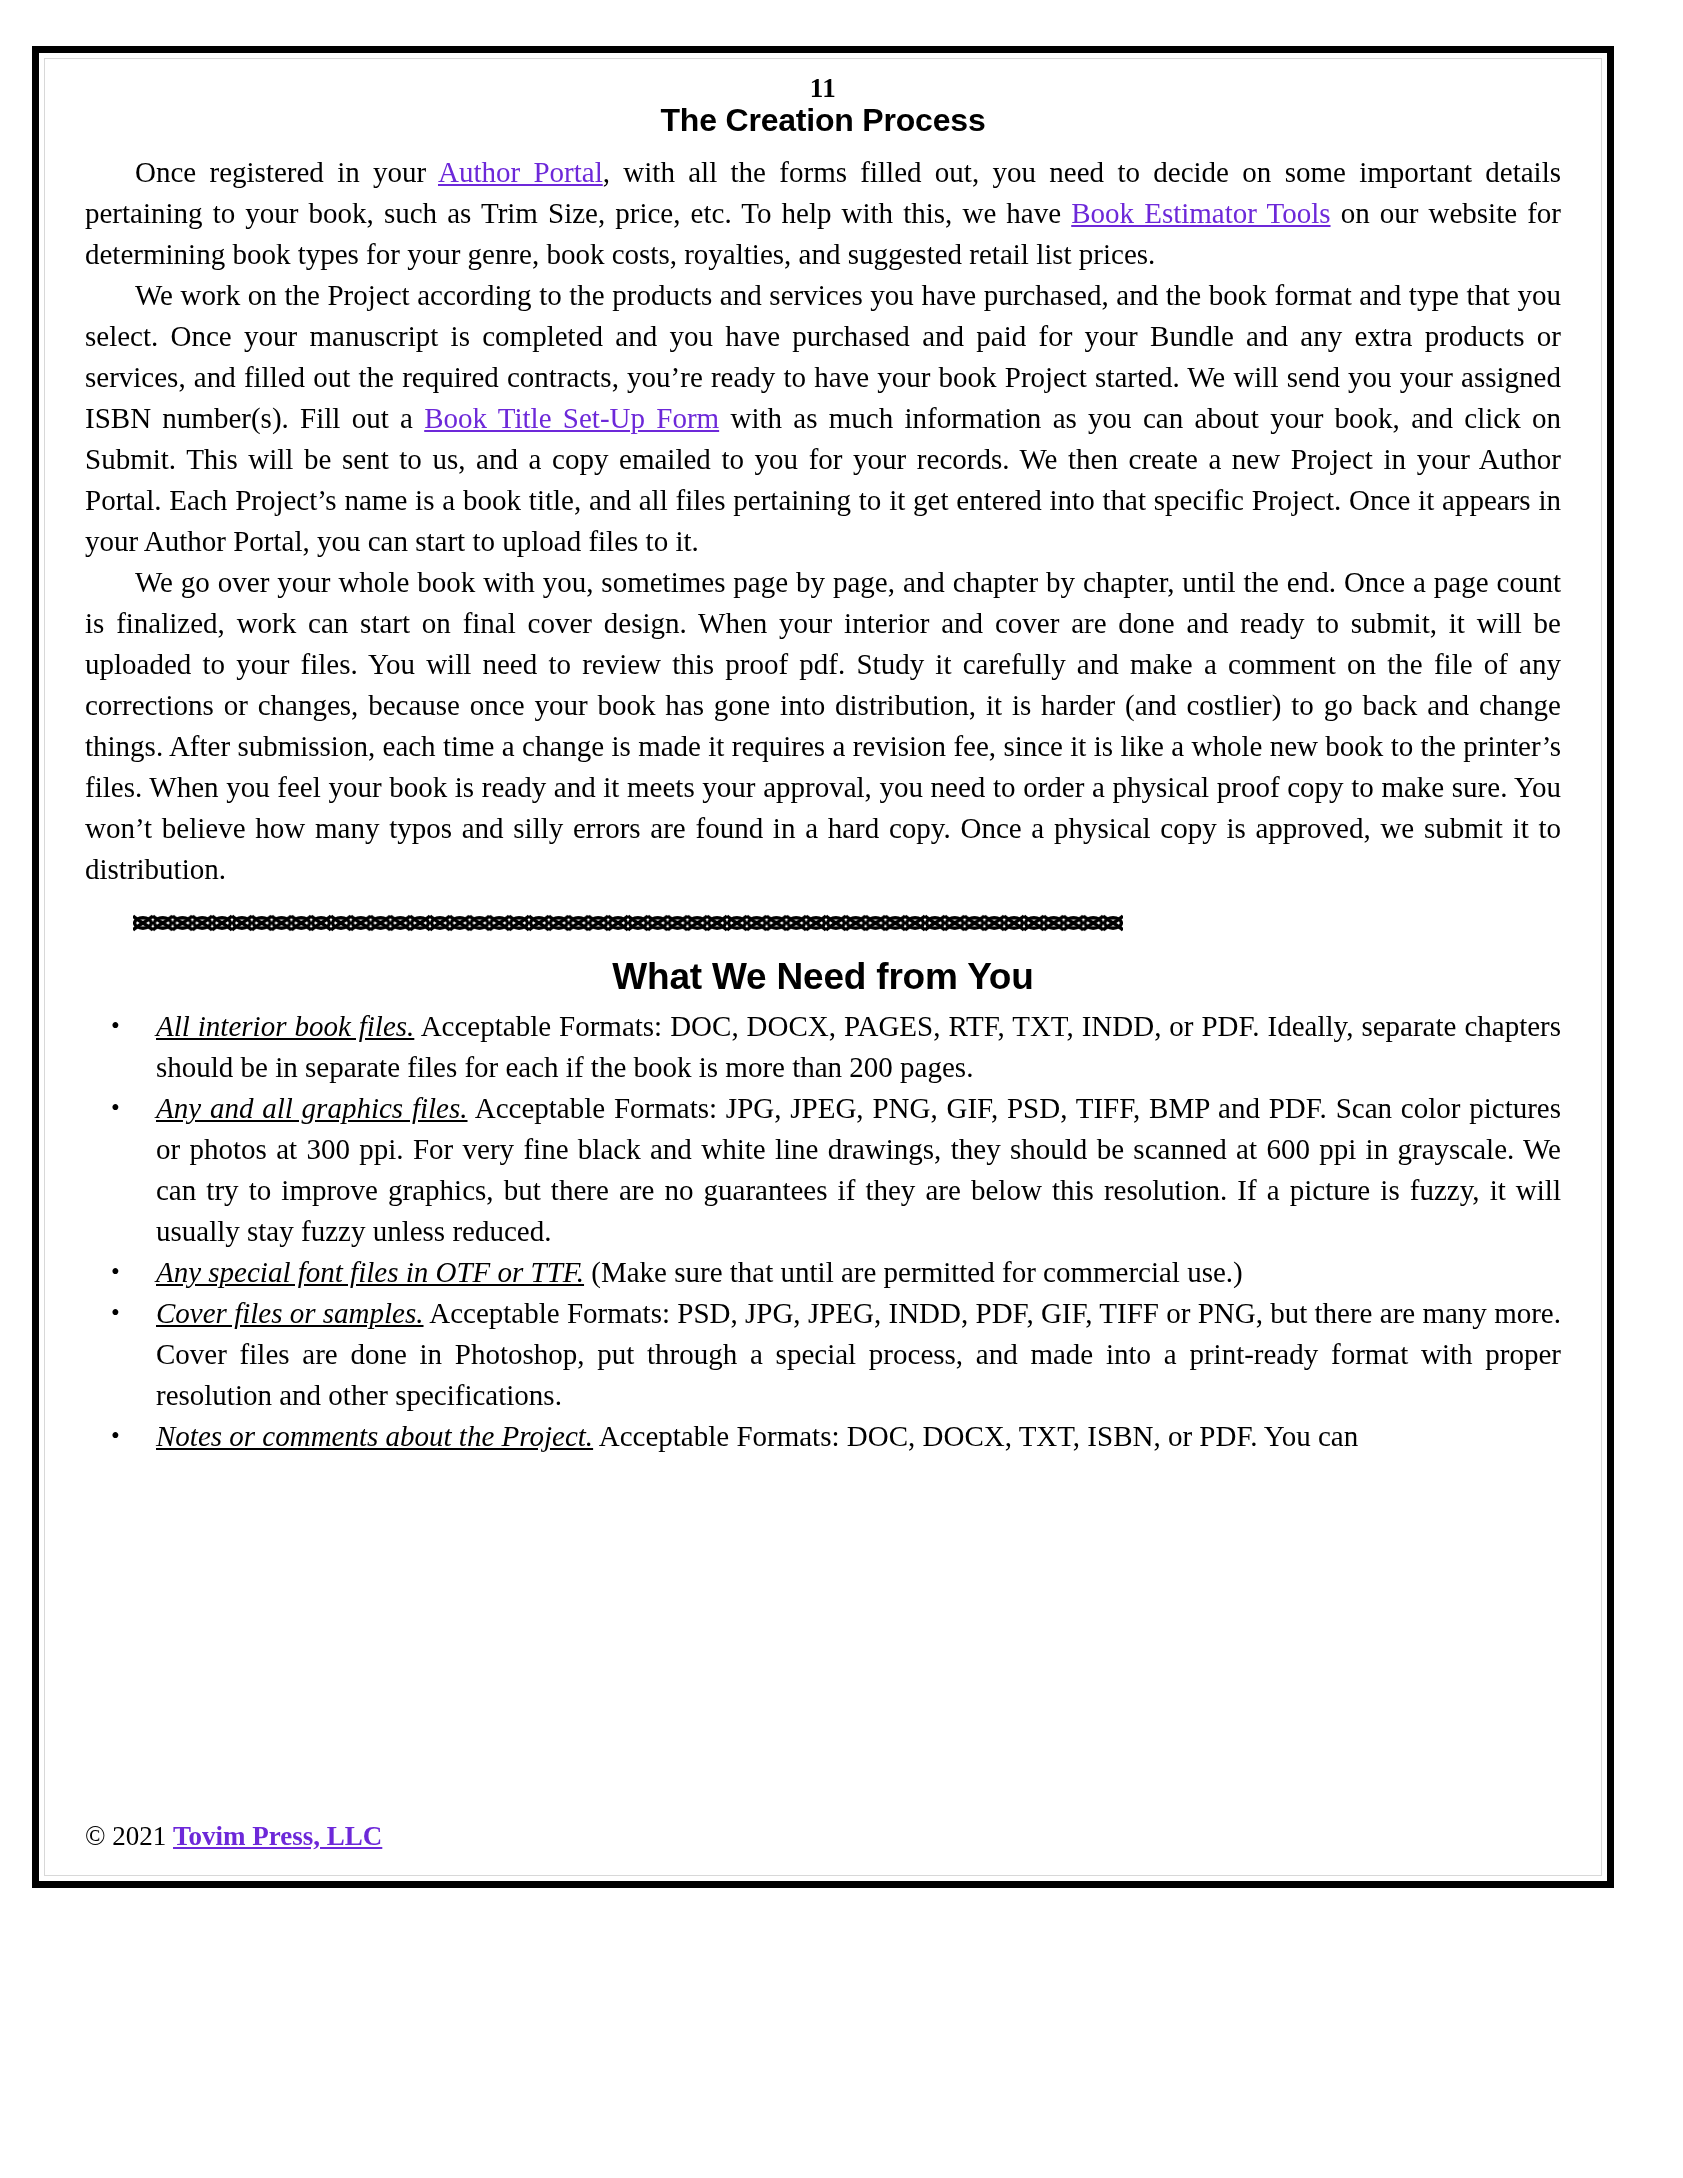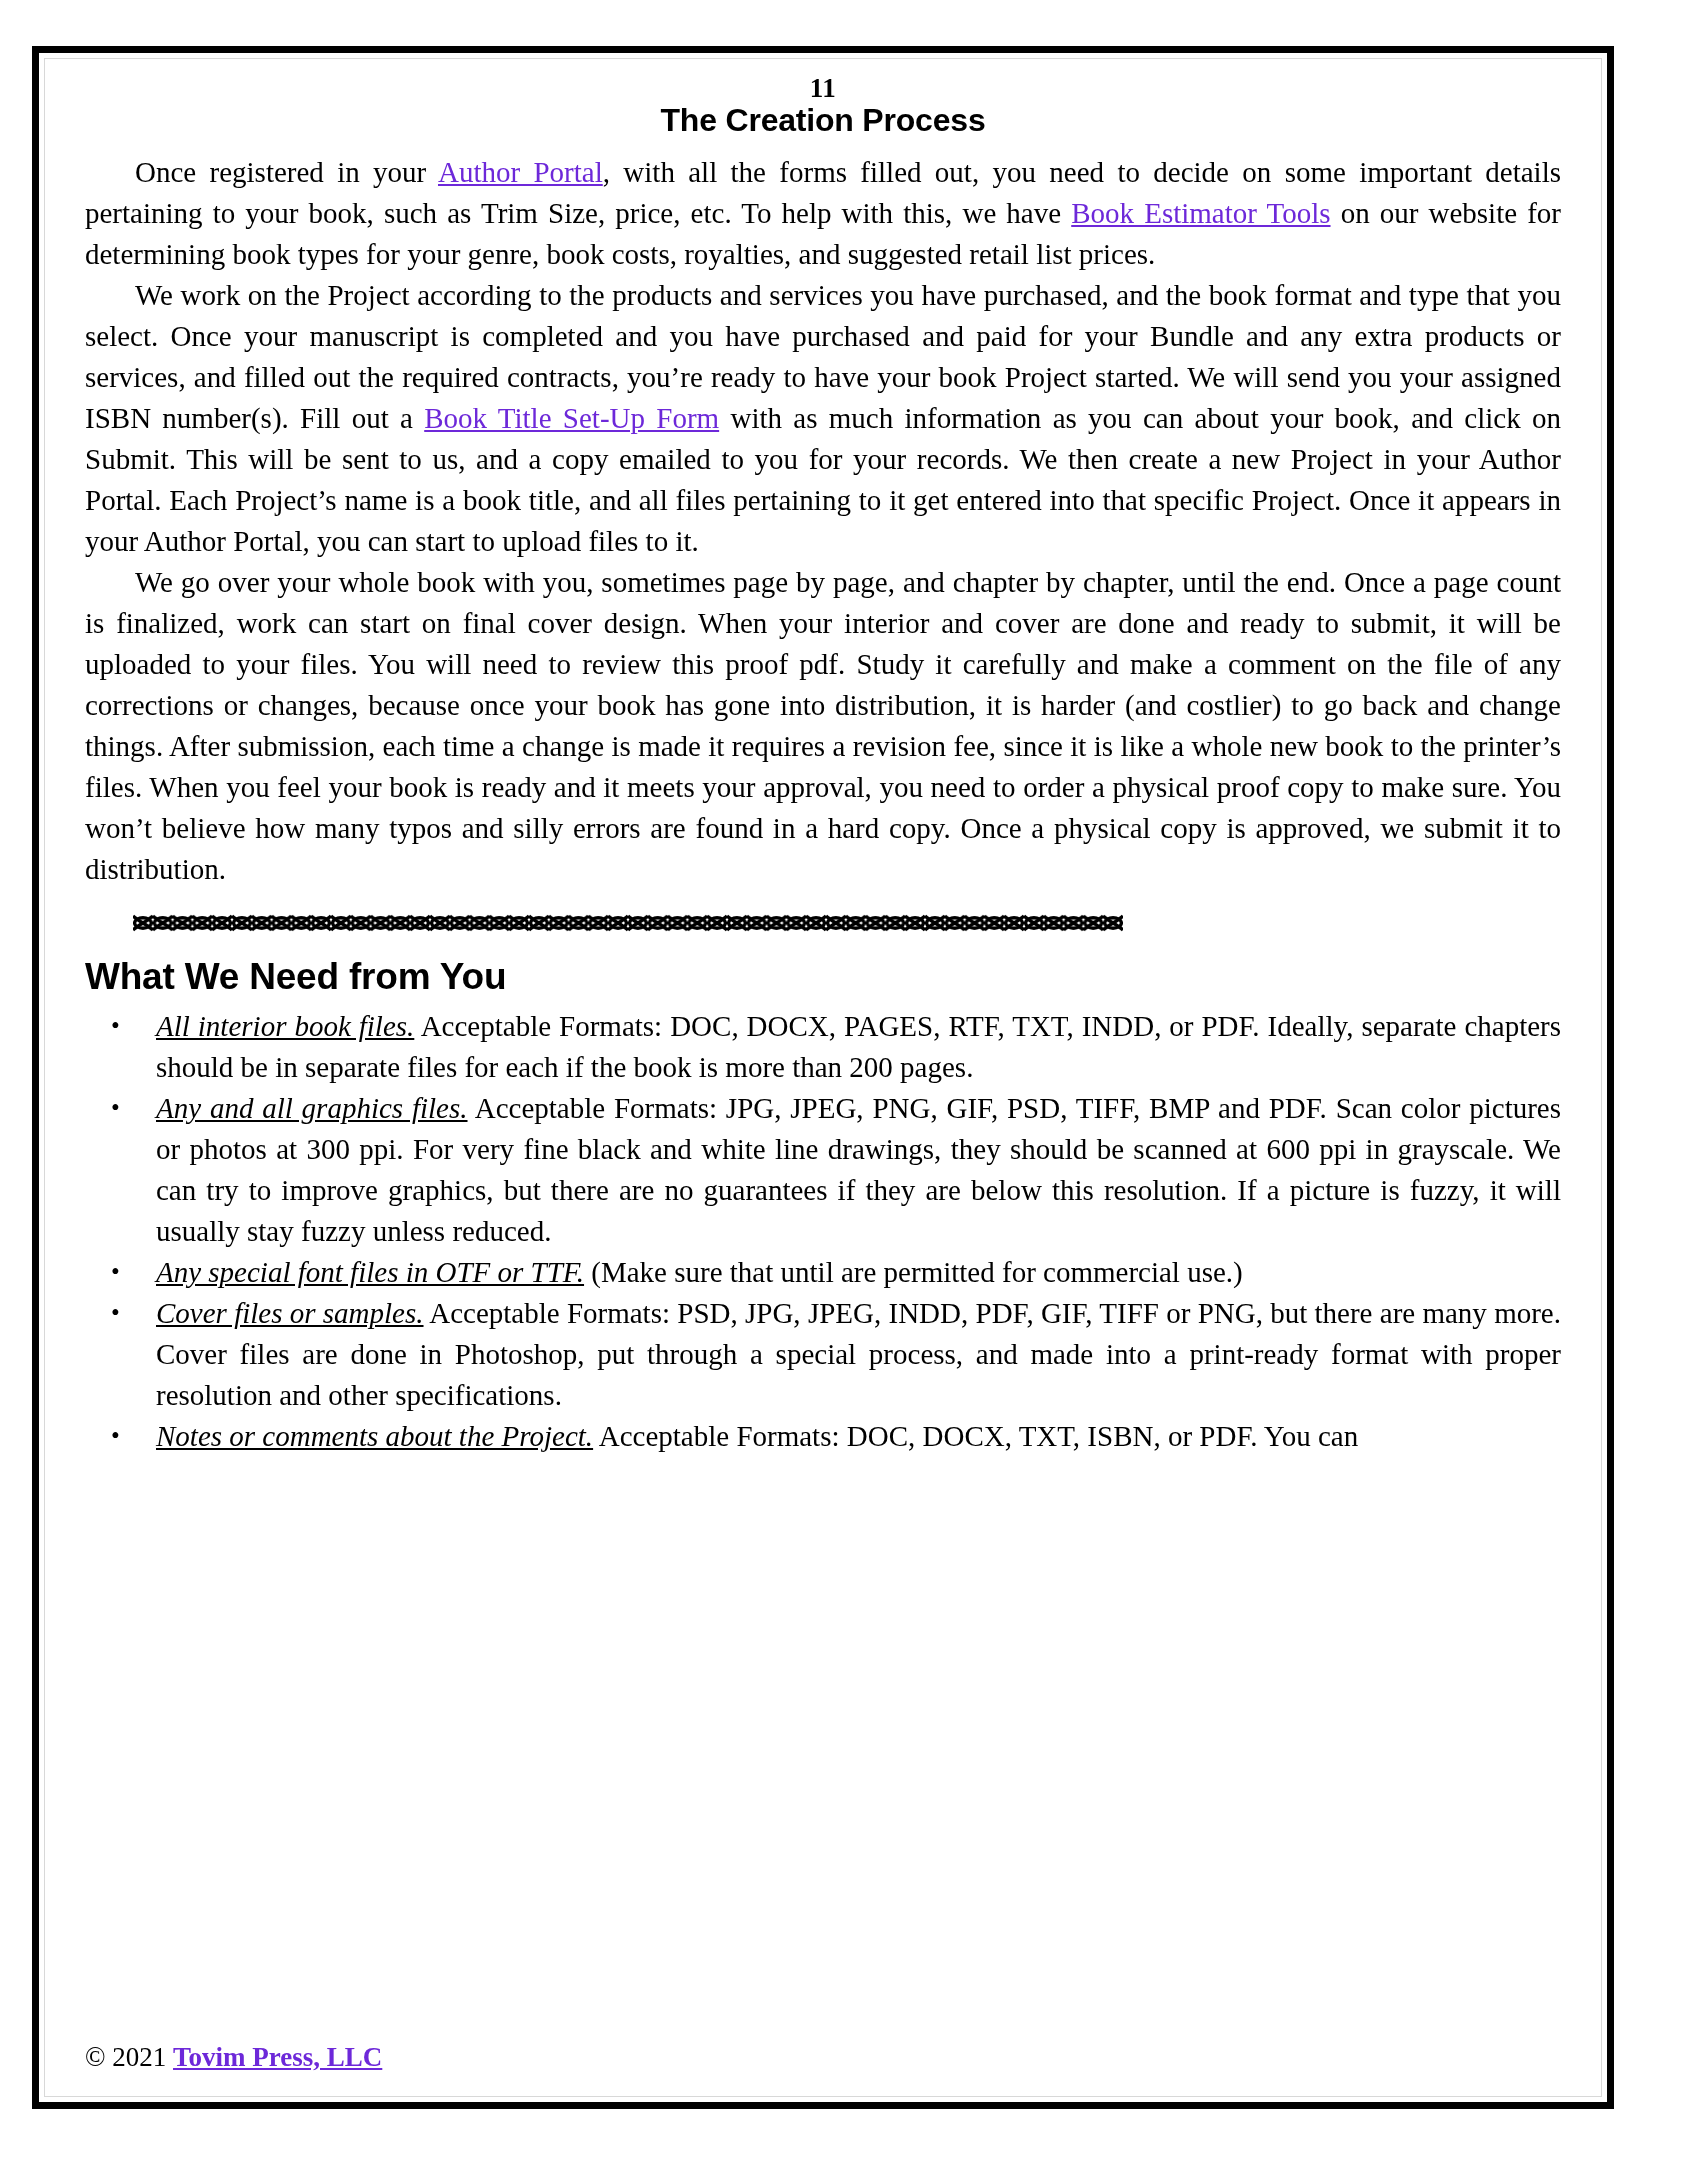--- a/index.html
+++ b/index.html
@@ -13,21 +13,21 @@
     font-family: "Liberation Serif", "DejaVu Serif", serif;
     color: #000000;
     overflow: hidden;
   }
 
   .page {
     position: absolute;
     left: 32px;
     top: 46px;
     width: 1582px;
-    height: 2063px;
+    height: 1842px;
     border: 7px solid #000000;
     box-sizing: border-box;
     background: #ffffff;
   }
 
   .page-inner {
     position: absolute;
     left: 5px;
     top: 5px;
     right: 5px;
@@ -52,21 +52,21 @@
     text-align: center;
     font-family: "Liberation Sans Narrow", "Liberation Sans", "DejaVu Sans", sans-serif;
     font-size: 32px;
     font-weight: bold;
     line-height: 1.05;
     margin: 0 0 14px 0;
     letter-spacing: -0.2px;
   }
 
   .section-title {
-    text-align: left;
+    text-align: center;
     font-family: "Liberation Sans Narrow", "Liberation Sans", "DejaVu Sans", sans-serif;
     font-size: 37px;
     font-weight: bold;
     line-height: 1.05;
     margin: 20px 0 10px 0;
     letter-spacing: -0.2px;
   }
 
   
   p.body {

